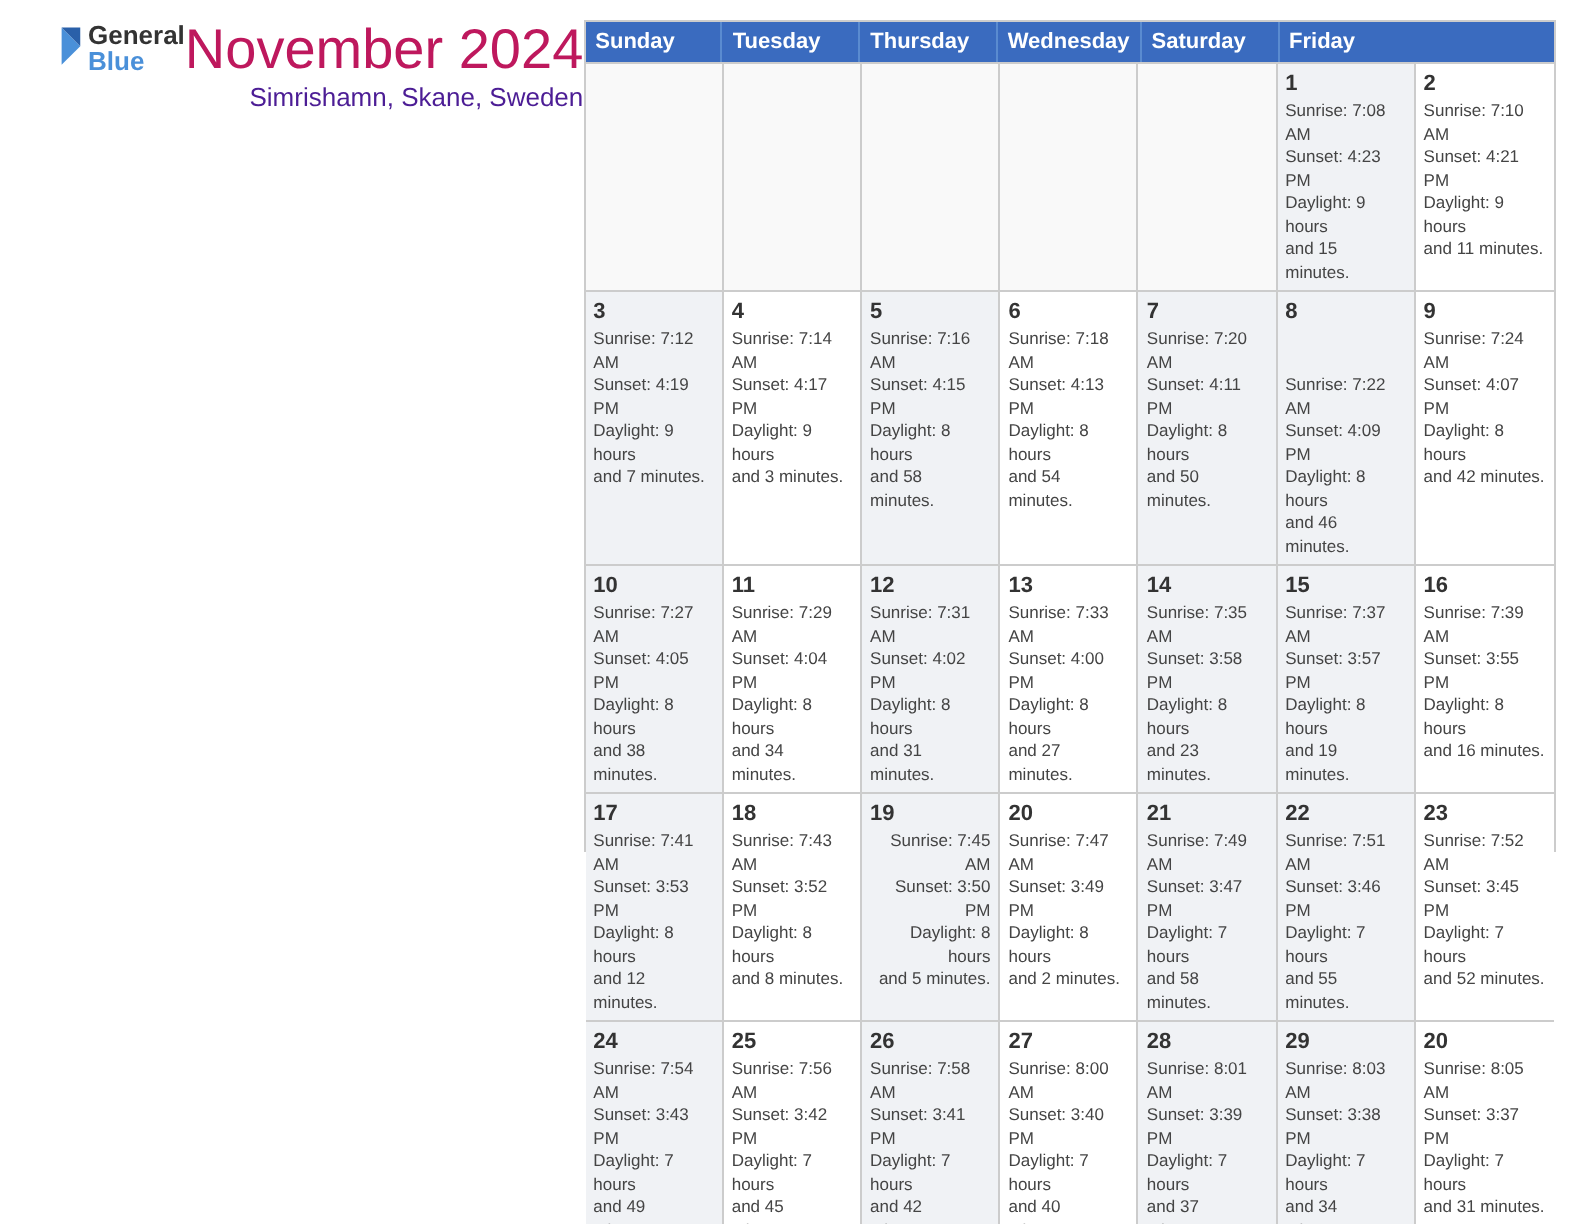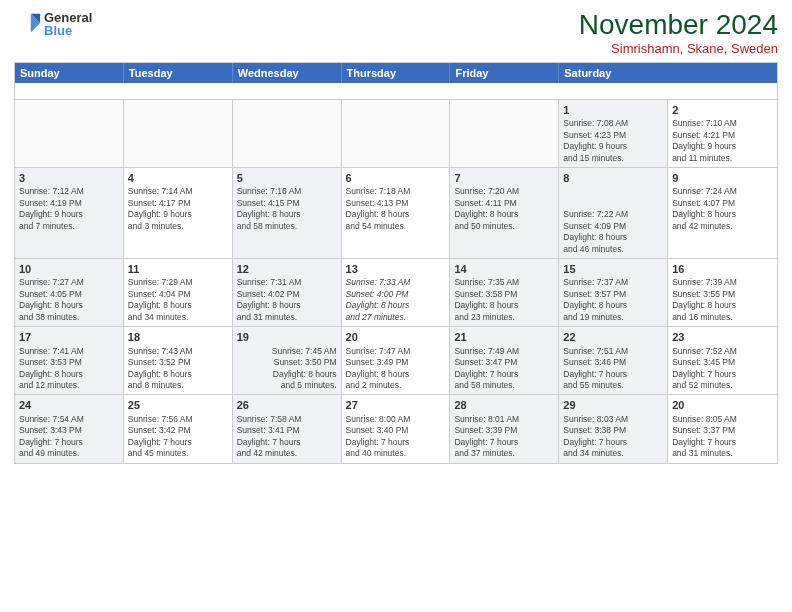--- a/index.html
+++ b/index.html
@@ -8,21 +8,21 @@
       background: #fff;
       width: 792px;
       height: 612px;
       overflow: hidden;
     }
     .page {
       width: 792px;
       height: 436px;
       padding: 10px 14px;
       display: flex;
-      flex-direction: column;
+      flex-direction: row;
     }
     .header {
       display: flex;
       align-items: flex-start;
       justify-content: space-between;
       margin-bottom: 6px;
     }
     .logo {
       display: flex;
       align-items: center;
@@ -31,33 +31,32 @@
     .logo-icon {
       width: 28px;
       height: 28px;
     }
     .title-block {
       text-align: right;
     }
     .month-title {
       font-size: 28px;
       font-weight: normal;
-      color: #14532d;
+      color: #be185d;
       line-height: 1.1;
     }
     .location-title {
       font-size: 13px;
-      color: #b91c1c;
+      color: #4c1d95;
     }
     .calendar {
       flex: 1;
       display: flex;
       flex-direction: column;
       border: 1px solid #ccc;
-      gap: 16px;
     }
     .cal-header-row {
       display: grid;
       grid-template-columns: repeat(7, 1fr);
       background: #3a6bbf;
     }
     .cal-header-cell {
       color: #fff;
       font-size: 11px;
       font-weight: bold;
@@ -119,24 +118,24 @@
     <div class="title-block">
       <div class="month-title">November 2024</div>
       <div class="location-title">Simrishamn, Skane, Sweden</div>
     </div>
   </div>
 
   <div class="calendar">
     <div class="cal-header-row">
     <div class="cal-header-cell">Sunday</div>
         <div class="cal-header-cell">Tuesday</div>
+        <div class="cal-header-cell">Thursday</div>
         <div class="cal-header-cell">Wednesday</div>
-        <div class="cal-header-cell">Thursday</div>
+        <div class="cal-header-cell">Saturday</div>
         <div class="cal-header-cell">Friday</div>
-        <div class="cal-header-cell">Saturday</div>
       </div>
     <div class="cal-body">
     <div class="cal-week">
           <div class="cal-cell empty"></div>
           <div class="cal-cell empty"></div>
           <div class="cal-cell empty"></div>
           <div class="cal-cell empty"></div>
           <div class="cal-cell empty"></div>
           <div class="cal-cell shaded">
             <span class="day-number">1</span>
@@ -221,21 +220,21 @@
           </div>
           <div class="cal-cell shaded">
             <span class="day-number">12</span>
             <div class="cell-detail" style="white-space: pre-line;">Sunrise: 7:31 AM
 Sunset: 4:02 PM
 Daylight: 8 hours
 and 31 minutes.</div>
           </div>
           <div class="cal-cell">
             <span class="day-number">13</span>
-            <div class="cell-detail" style="white-space: pre-line; font-style: italic;">Sunrise: 7:33 AM
+            <div class="cell-detail" style="white-space: pre-line;">Sunrise: 7:33 AM
 Sunset: 4:00 PM
 Daylight: 8 hours
 and 27 minutes.</div>
           </div>
           <div class="cal-cell shaded">
             <span class="day-number">14</span>
             <div class="cell-detail" style="white-space: pre-line;">Sunrise: 7:35 AM
 Sunset: 3:58 PM
 Daylight: 8 hours
 and 23 minutes.</div>

